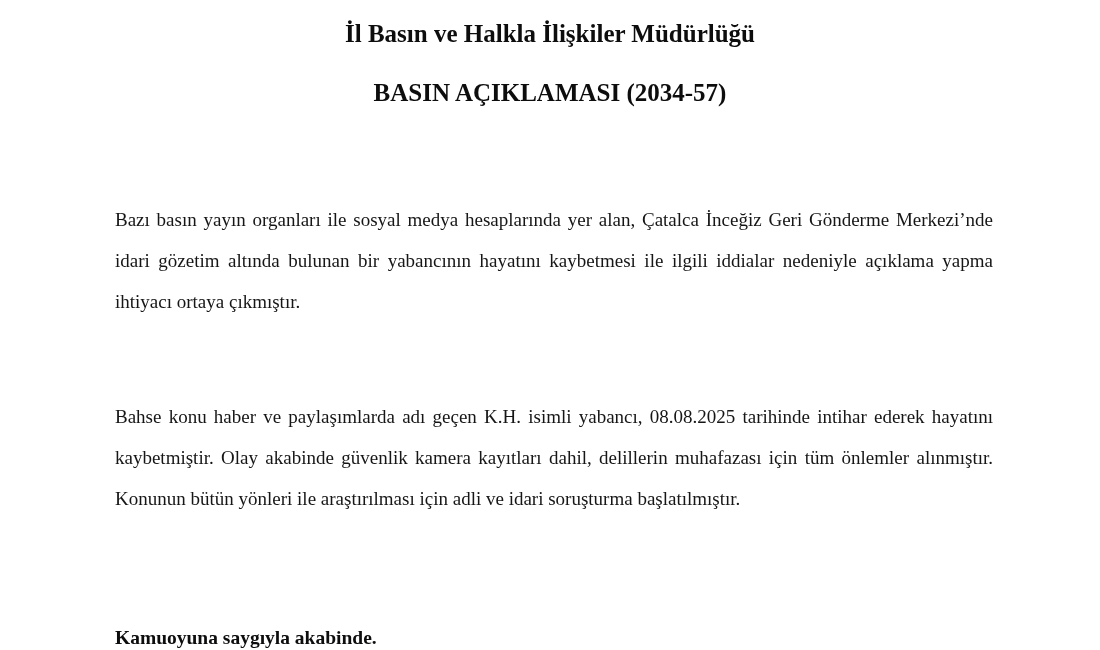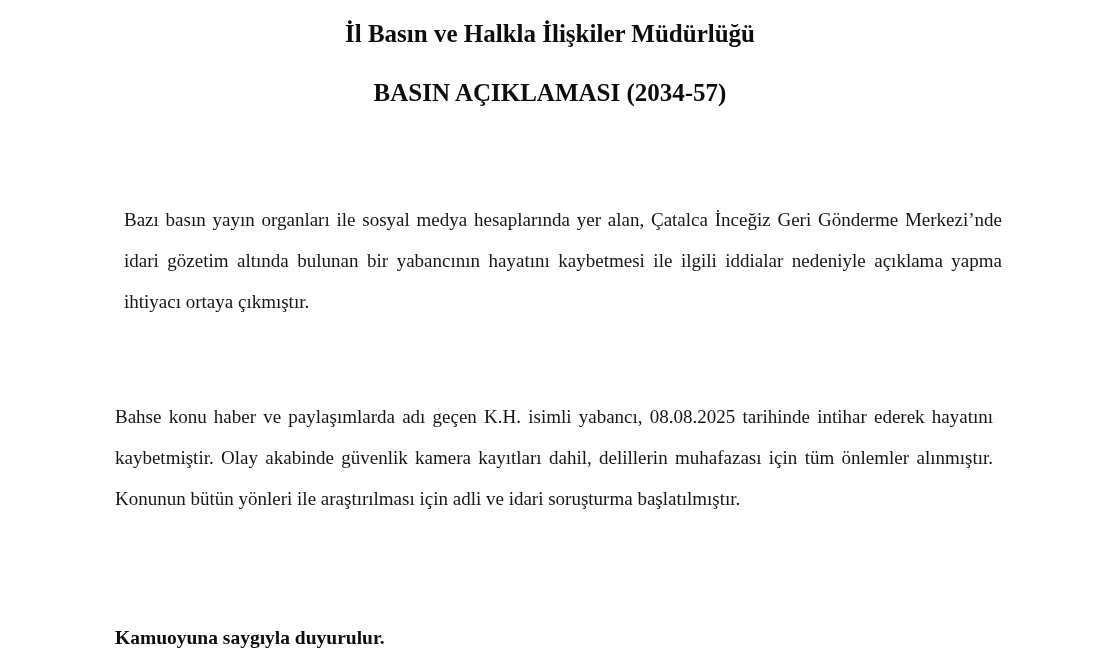--- a/index.html
+++ b/index.html
@@ -37,21 +37,21 @@
     .para {
       position: absolute;
       left: 115px;
       width: 878px;
       font-size: 19px;
       line-height: 41px;
       text-align: justify;
       margin: 0;
       color: #161616;
     }
-    .para-1 { top: 183px; margin-left: 9px; }
+    .para-1 { top: 183px; }
     .para-2 { top: 380px; }
     .closing {
       position: absolute;
       left: 115px;
       top: 609px;
       font-size: 19.5px;
       font-weight: bold;
       line-height: 26px;
       margin: 0;
       color: #0d0d0d;
@@ -61,14 +61,14 @@
 <body>
 
 <div class="page">
   <h1 class="title title-1">İl Basın ve Halkla İlişkiler Müdürlüğü</h1>
   <h2 class="title title-2">BASIN AÇIKLAMASI (2034-57)</h2>
 
   <p class="para para-1">Bazı basın yayın organları ile sosyal medya hesaplarında yer alan, Çatalca İnceğiz Geri Gönderme Merkezi’nde idari gözetim altında bulunan bir yabancının hayatını kaybetmesi ile ilgili iddialar nedeniyle açıklama yapma ihtiyacı ortaya çıkmıştır.</p>
 
   <p class="para para-2">Bahse konu haber ve paylaşımlarda adı geçen K.H. isimli yabancı, 08.08.2025 tarihinde intihar ederek hayatını kaybetmiştir. Olay akabinde güvenlik kamera kayıtları dahil, delillerin muhafazası için tüm önlemler alınmıştır. Konunun bütün yönleri ile araştırılması için adli ve idari soruşturma başlatılmıştır.</p>
 
-  <p class="closing">Kamuoyuna saygıyla duyurulur.</p>
+  <p class="closing">Kamuoyuna saygıyla akabinde.</p>
 </div>
 
 </body></html>

